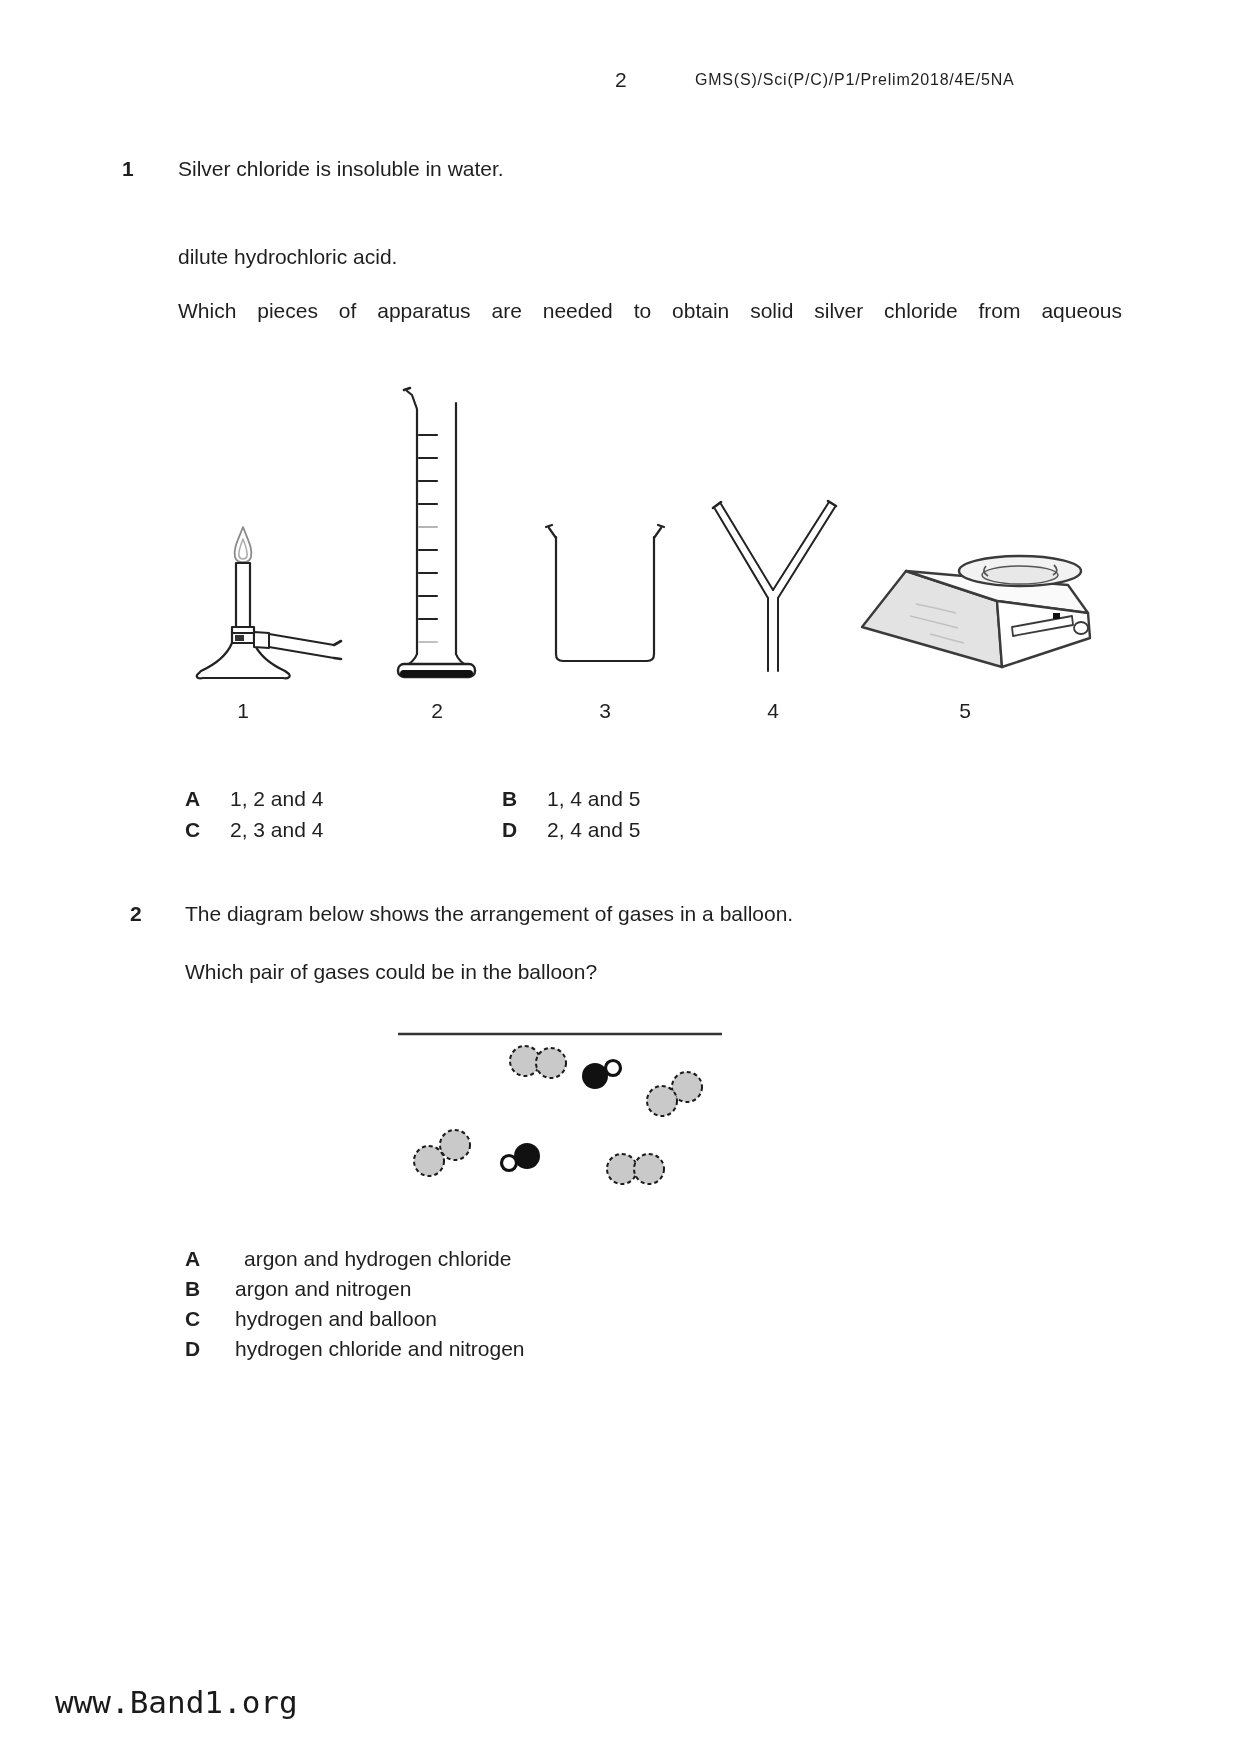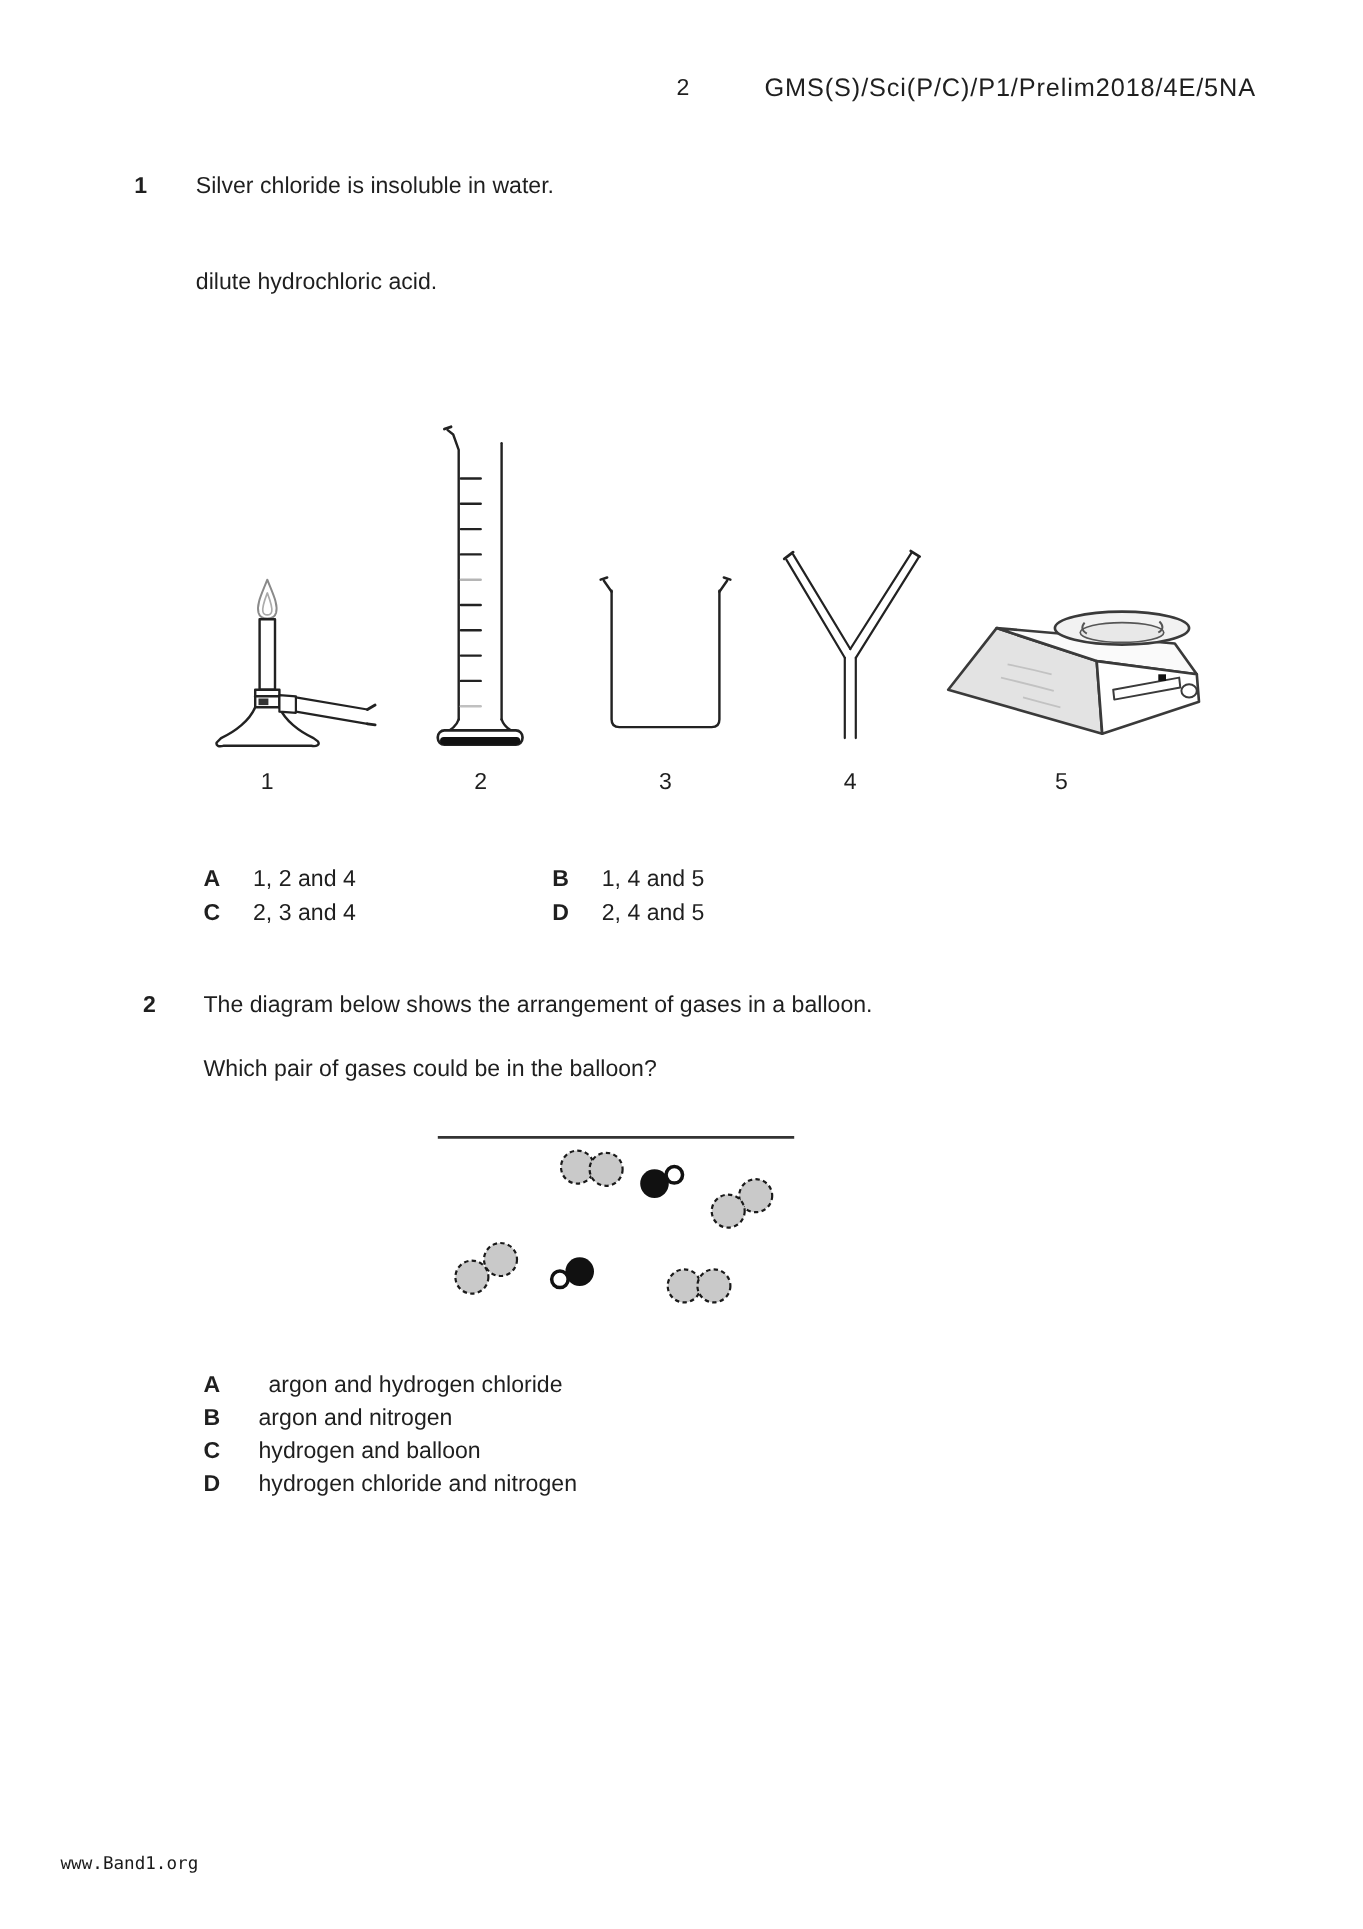--- a/index.html
+++ b/index.html
@@ -2,37 +2,38 @@
 <html><head>
 <meta charset="utf-8">
 <style>
   html,body{margin:0;padding:0;background:#888;}
   .page{position:relative;width:1239px;height:1754px;background:#ffffff;
         font-family:"Liberation Sans",sans-serif;color:#1f1f1f;overflow:hidden;margin:0 auto;}
   .abs{position:absolute;}
   .t{font-size:21px;line-height:25px;white-space:nowrap;}
   .just{white-space:normal;text-align:justify;text-align-last:justify;width:944px;}
   .b{font-weight:bold;}
-  .hdr{font-size:23px;letter-spacing:0.8px;text-align:center;}
+  .hdr{font-size:16px;letter-spacing:0.8px;text-align:center;}
   .app-label{font-size:21px;transform:translateX(-50%);}
   .opt-letter{font-weight:bold;}
-  .footer{font-family:"DejaVu Sans Mono","Liberation Mono",monospace;font-size:16px;color:#1a1a1a;}
+  .footer{font-family:"DejaVu Sans Mono","Liberation Mono",monospace;font-size:31px;color:#1a1a1a;}
   svg{display:block;}
 </style>
 </head>
 <body>
 
 <div class="page">
 
   <div class="abs t" style="left:615px;top:67px">2</div>
   <div class="abs t hdr" style="left:695px;top:67px">GMS(S)/Sci(P/C)/P1/Prelim2018/4E/5NA</div>
 
   <div class="abs t b" style="left:122px;top:156px">1</div>
   <div class="abs t" style="left:178px;top:156px">Silver chloride is insoluble in water.</div>
   <div class="abs t" style="left:178px;top:244px">dilute hydrochloric acid.</div>
+  <div class="abs t just" style="left:178px;top:298px">Which pieces of apparatus are needed to obtain solid silver chloride from aqueous</div>
 
   <svg class="abs" style="left:150px;top:355px" width="960" height="340" viewBox="150 355 960 340">
 
     <g fill="none" stroke="#222" stroke-width="2.2" stroke-linecap="round" stroke-linejoin="round">
       <path d="M243,527 C238,540 233,549 235,557 C237,564 249,564 251,557 C253,549 248,540 243,527 Z" stroke="#8a8a8a" stroke-width="1.8"></path>
       <path d="M243,539 C240,547 238,552 239,556 C240,560 246,560 247,556 C248,552 246,547 243,539 Z" stroke="#ababab" stroke-width="1.5"></path>
       <rect x="236" y="563" width="14" height="64" fill="#fff"></rect>
       <rect x="232" y="627" width="22" height="16" fill="#fff"></rect>
       <line x1="232" y1="633" x2="254" y2="633"></line>
       <rect x="235" y="635" width="9" height="6" fill="#333" stroke="none"></rect>

